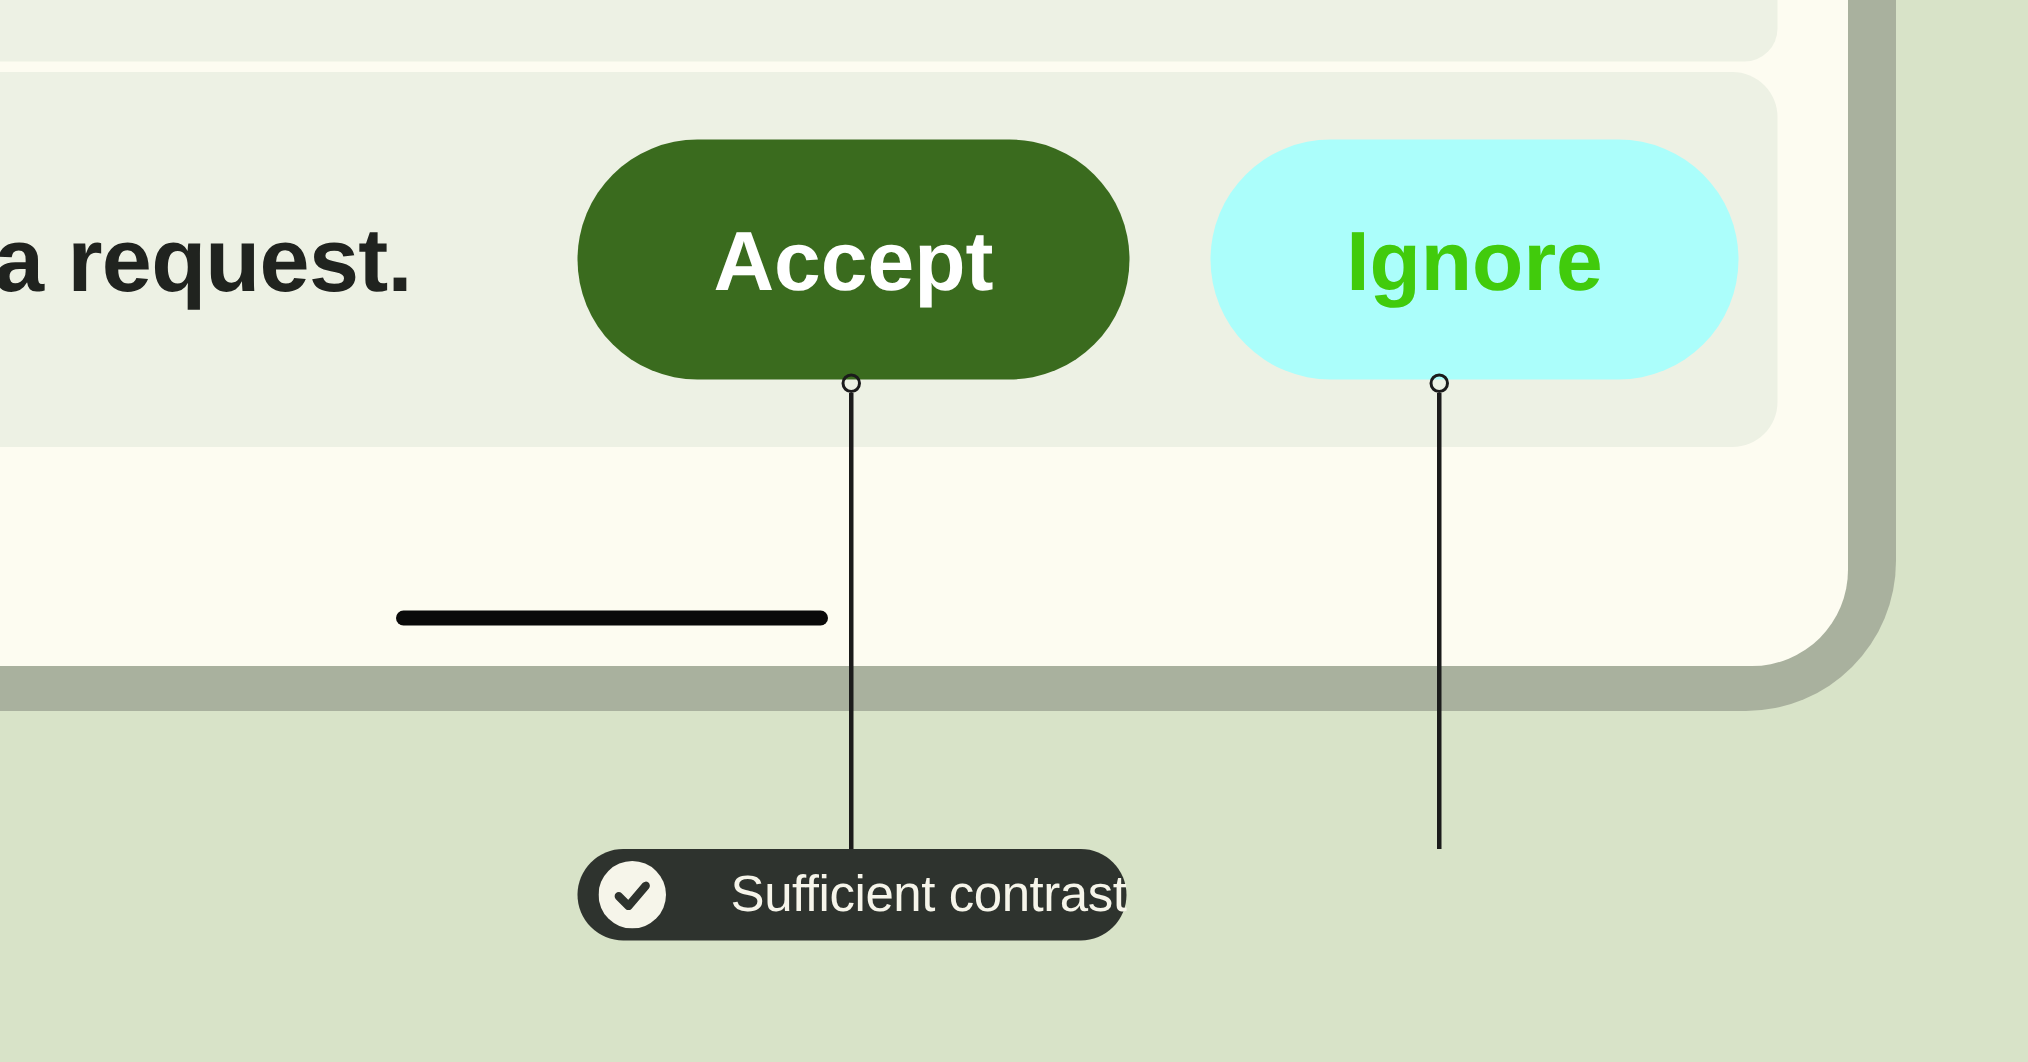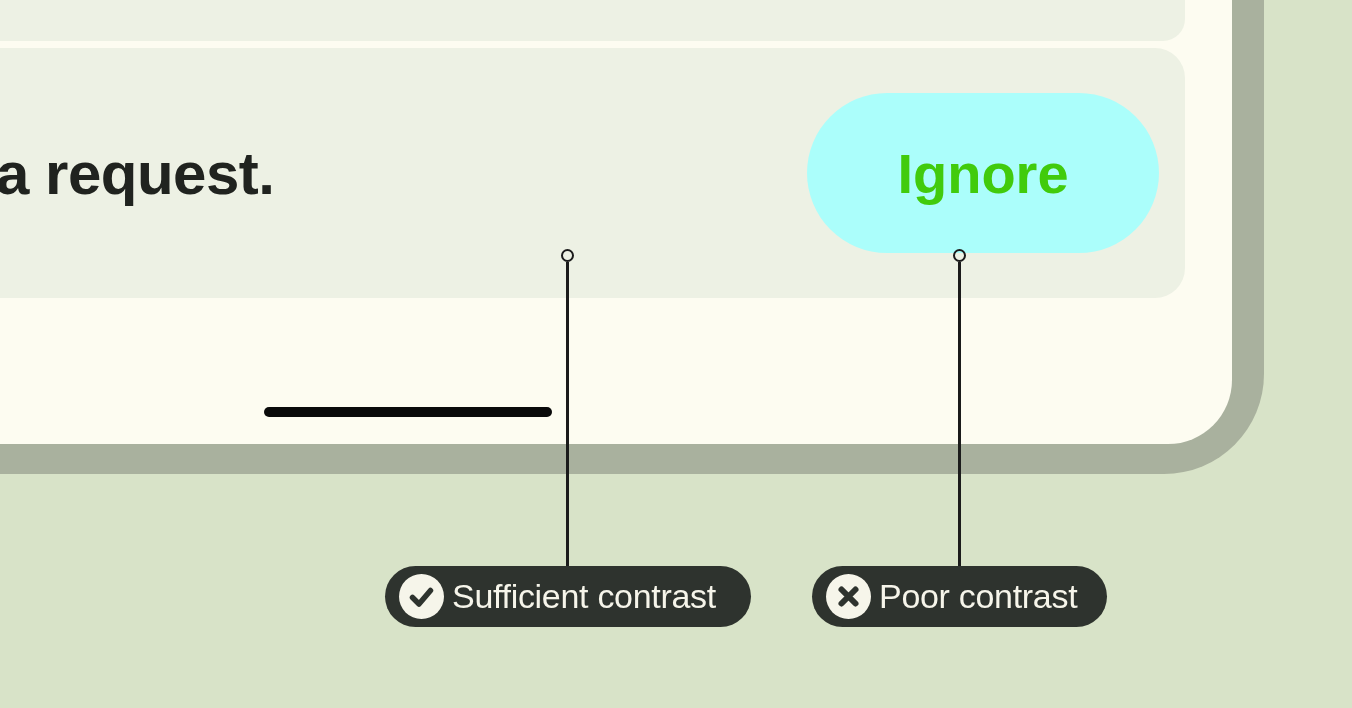--- a/index.html
+++ b/index.html
@@ -97,20 +97,21 @@
 
   
   .callout-chip {
     top: 566px; height: 61px;
     border-radius: 31px;
     background: var(--c-callout-bg);
     display: flex; align-items: center;
     padding-left: 14px;
     gap: 8px;
     box-sizing: border-box;
+    justify-content: space-between;
   }
   .chip-sufficient { left: 385px; width: 366px; }
   .chip-poor { left: 812px; width: 295px; }
   .chip-icon { width: 45px; height: 45px; flex: 0 0 auto; display: block; }
   .chip-label {
     font-size: 34px; font-weight: 500;
     letter-spacing: -0.3px;
     color: var(--c-callout-text);
     white-space: nowrap;
   }
@@ -120,39 +121,33 @@
 
 <div class="canvas">
 
   <div class="abs phone-frame"></div>
   <div class="abs phone-screen"></div>
   <div class="abs card-top"></div>
   <div class="abs request-card"></div>
 
   <div class="abs request-text">a request.</div>
 
+  <button class="abs pill-button accept-button">Accept</button>
 
   <button class="abs pill-button ignore-button">Ignore</button>
 
   <div class="abs home-indicator"></div>
 
   <div class="abs callout-line line-accept"></div>
   <div class="abs callout-line line-ignore"></div>
   <div class="abs callout-anchor anchor-accept"></div>
   <div class="abs callout-anchor anchor-ignore"></div>
 
   <div class="abs callout-chip chip-sufficient">
     <svg class="chip-icon" viewBox="0 0 45 45">
       <circle cx="22.5" cy="22.5" r="22.5" fill="var(--c-callout-text)"></circle>
       <path d="M13.5 23.5 L20 30 L31.5 16.5" fill="none" stroke="var(--c-callout-bg)" stroke-width="5.5" stroke-linecap="round" stroke-linejoin="round"></path>
     </svg>
     <span class="chip-label">Sufficient contrast</span>
   </div>
 
-  <div class="abs callout-chip chip-poor">
-    <svg class="chip-icon" viewBox="0 0 45 45">
-      <circle cx="22.5" cy="22.5" r="22.5" fill="var(--c-callout-text)"></circle>
-      <path d="M15.5 15.5 L29.5 29.5 M29.5 15.5 L15.5 29.5" fill="none" stroke="var(--c-callout-bg)" stroke-width="6" stroke-linecap="round"></path>
-    </svg>
-    <span class="chip-label">Poor contrast</span>
-  </div>
 
 </div>
 
 </body></html>

